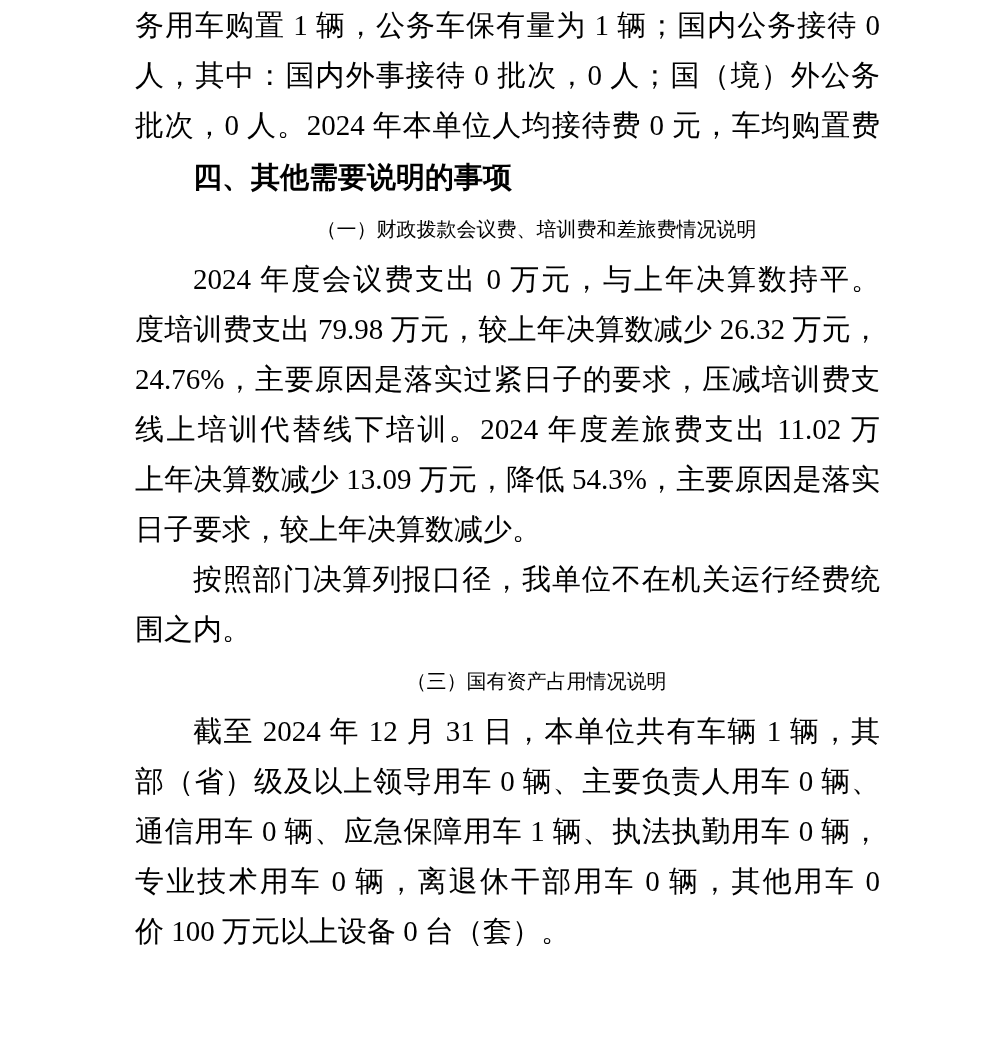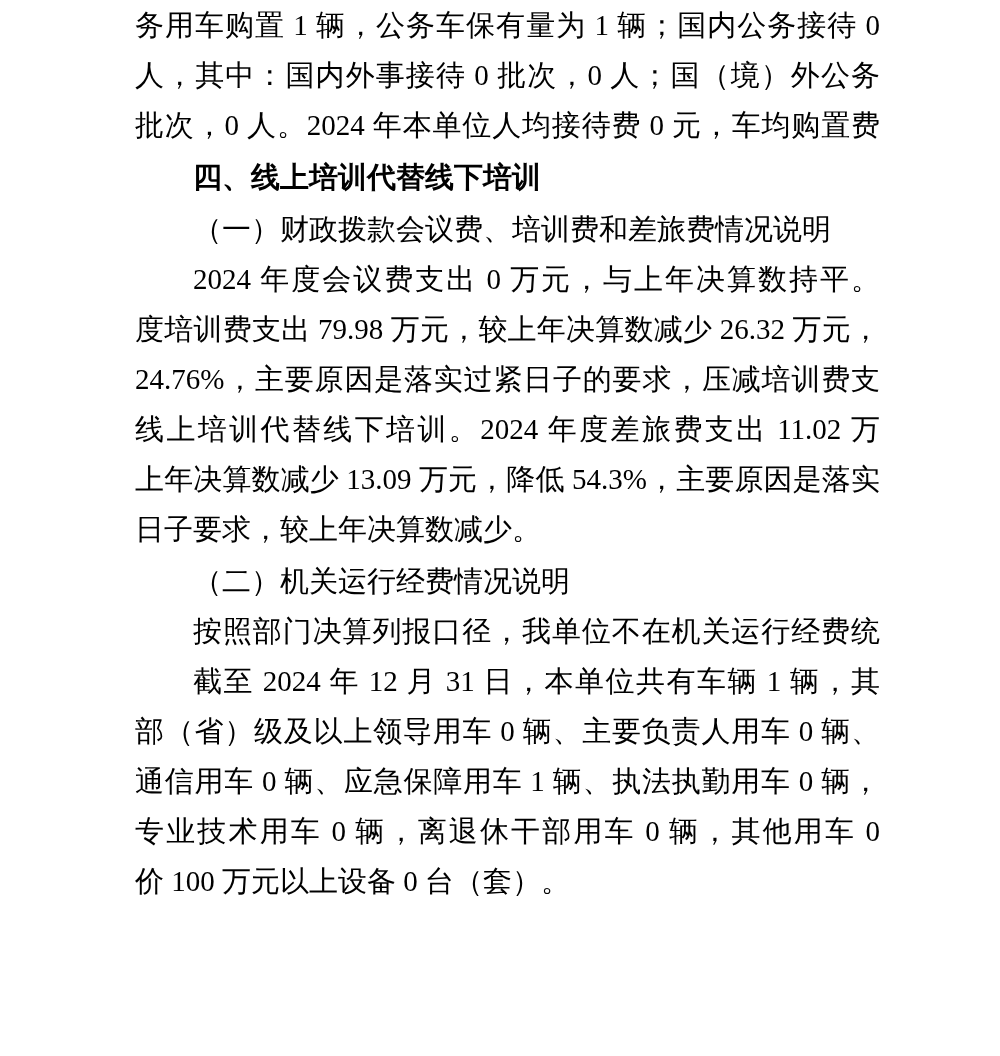--- a/index.html
+++ b/index.html
@@ -35,58 +35,60 @@
     font-family: "Liberation Sans", "DejaVu Sans", sans-serif;
     font-weight: 700;
     font-size: 29px;
     height: 50px;
     line-height: 50px;
     text-indent: 58px;
     margin-top: 2px;
     overflow: hidden;
   }
   .h2 {
-    font-size: 29px;
+    font-size: 20px;
     height: 50px;
     line-height: 50px;
     text-indent: 58px;
     margin-top: 2px;
     overflow: hidden;
+    text-align: center;
   }
 </style>
 </head>
 <body>
 
 <div class="page">
 
   <div>
     <div class="ln">务用车购置 1 辆，公务车保有量为 1 辆；国内公务接待 0 批次 0</div>
     <div class="ln">人，其中：国内外事接待 0 批次，0 人；国（境）外公务接待 0</div>
     <div class="ln">批次，0 人。2024 年本单位人均接待费 0 元，车均购置费 14.48</div>
   </div>
 
-  <div class="h1">四、线上培训代替线下培训</div>
+  <div class="h1">四、其他需要说明的事项</div>
 
   <div class="h2">（一）财政拨款会议费、培训费和差旅费情况说明</div>
 
   <div>
     <div class="ln ind">2024 年度会议费支出 0 万元，与上年决算数持平。2024 年</div>
     <div class="ln">度培训费支出 79.98 万元，较上年决算数减少 26.32 万元，下降</div>
     <div class="ln">24.76%，主要原因是落实过紧日子的要求，压减培训费支出，</div>
     <div class="ln">线上培训代替线下培训。2024 年度差旅费支出 11.02 万元，较</div>
     <div class="ln">上年决算数减少 13.09 万元，降低 54.3%，主要原因是落实过紧</div>
     <div class="ln end">日子要求，较上年决算数减少。</div>
   </div>
 
-  <div class="h2">（二）机关运行经费情况说明</div>
 
   <div>
     <div class="ln ind">按照部门决算列报口径，我单位不在机关运行经费统计范</div>
+    <div class="ln end">围之内。</div>
   </div>
 
+  <div class="h2">（三）国有资产占用情况说明</div>
 
   <div>
     <div class="ln ind">截至 2024 年 12 月 31 日，本单位共有车辆 1 辆，其中，副</div>
     <div class="ln">部（省）级及以上领导用车 0 辆、主要负责人用车 0 辆、机要</div>
     <div class="ln">通信用车 0 辆、应急保障用车 1 辆、执法执勤用车 0 辆，特种</div>
     <div class="ln">专业技术用车 0 辆，离退休干部用车 0 辆，其他用车 0 辆。单</div>
     <div class="ln end">价 100 万元以上设备 0 台（套）。</div>
   </div>
 
 </div>

